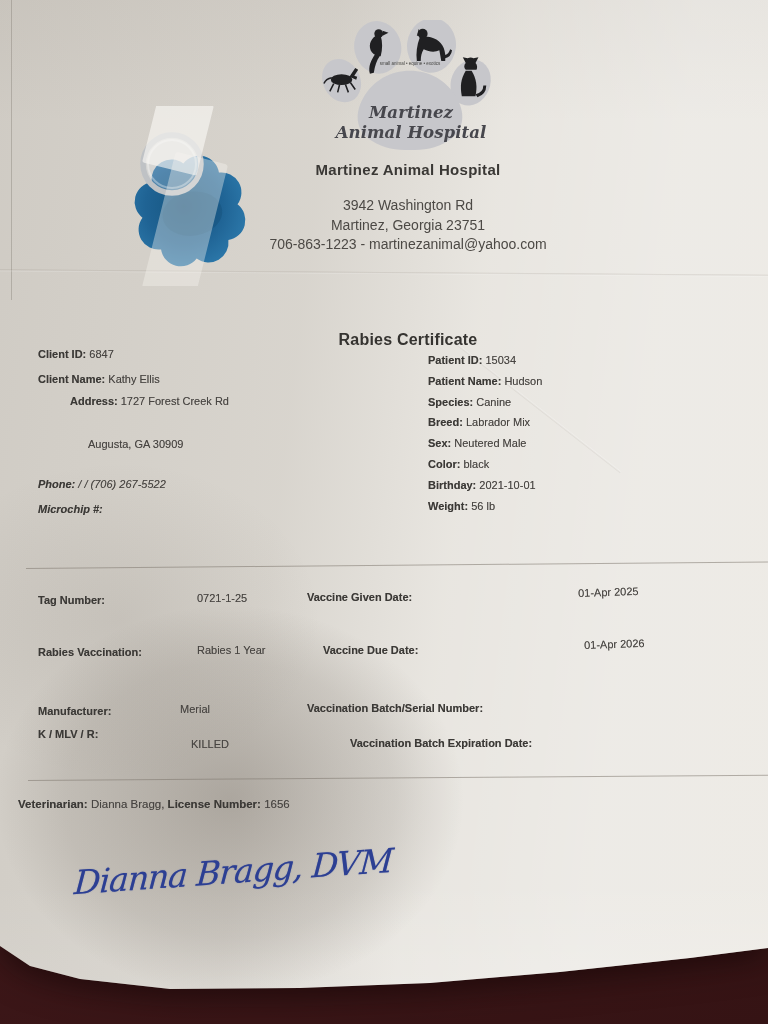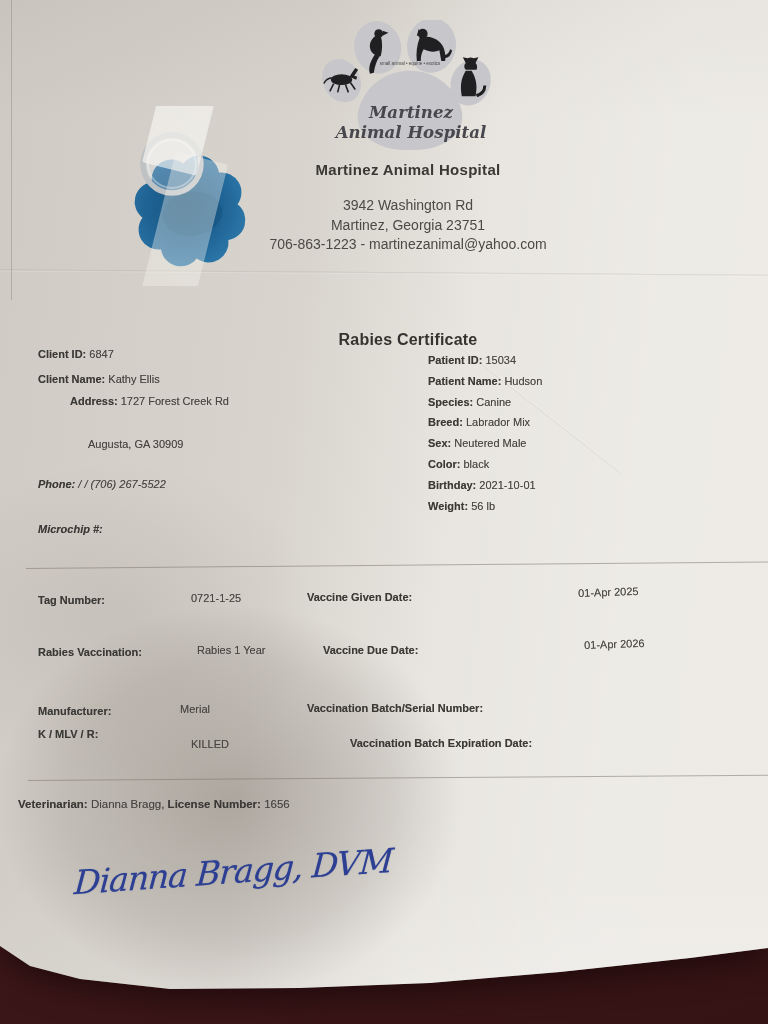--- a/index.html
+++ b/index.html
@@ -113,40 +113,40 @@
       </div>
       <div class="abs doc" style="left:38px;top:395px;margin-left:32px;">
         <span class="lbl">Address:</span>
         <span>1727 Forest Creek Rd</span>
       </div>
       <div class="abs doc" style="left:88px;top:438px;">Augusta, GA 30909</div>
       <div class="abs doc ital" style="left:38px;top:478px;">
         <span class="lbl">Phone:</span>
         <span>/ / (706) 267-5522</span>
       </div>
-      <div class="abs doc ital" style="left:38px;top:523px;">
+      <div class="abs doc ital" style="left:38px;top:503px;">
         <span class="lbl">Microchip #:</span>
         <span></span>
       </div>
 
       <div class="abs doc" style="left:428px;top:350px;">
         <div class="patient-row"><span class="lbl">Patient ID:</span> <span>15034</span></div>
         <div class="patient-row"><span class="lbl">Patient Name:</span> <span>Hudson</span></div>
         <div class="patient-row"><span class="lbl">Species:</span> <span>Canine</span></div>
         <div class="patient-row"><span class="lbl">Breed:</span> <span>Labrador Mix</span></div>
         <div class="patient-row"><span class="lbl">Sex:</span> <span>Neutered Male</span></div>
         <div class="patient-row"><span class="lbl">Color:</span> <span>black</span></div>
         <div class="patient-row"><span class="lbl">Birthday:</span> <span>2021-10-01</span></div>
         <div class="patient-row"><span class="lbl">Weight:</span> <span>56 lb</span></div>
       </div>
 
       <div class="rule" id="rule1"></div>
 
       <div class="abs doc lbl" style="left:38px;top:594px;">Tag Number:</div>
-      <div class="abs doc" style="left:191px;top:592px;">0721-1-25</div>
+      <div class="abs doc" style="left:197px;top:592px;">0721-1-25</div>
       <div class="abs doc lbl" style="left:307px;top:591px;">Vaccine Given Date:</div>
       <div class="abs doc dateval" style="left:578px;top:586px;">01-Apr 2025</div>
 
       <div class="abs doc lbl" style="left:38px;top:646px;">Rabies Vaccination:</div>
       <div class="abs doc" style="left:197px;top:644px;">Rabies 1 Year</div>
       <div class="abs doc lbl" style="left:323px;top:644px;text-align:right;">Vaccine Due Date:</div>
       <div class="abs doc dateval" style="left:584px;top:638px;">01-Apr 2026</div>
 
       <div class="abs doc lbl" style="left:38px;top:705px;">Manufacturer:</div>
       <div class="abs doc" style="left:180px;top:703px;">Merial</div>

